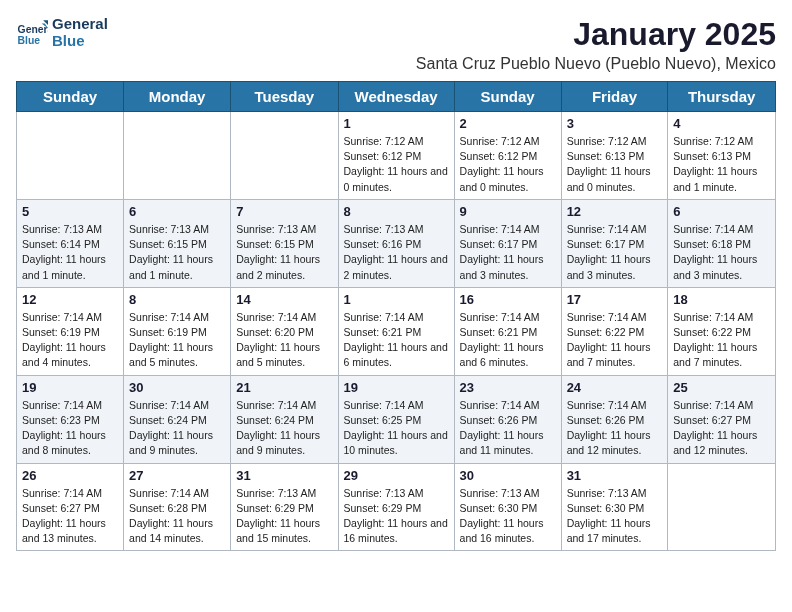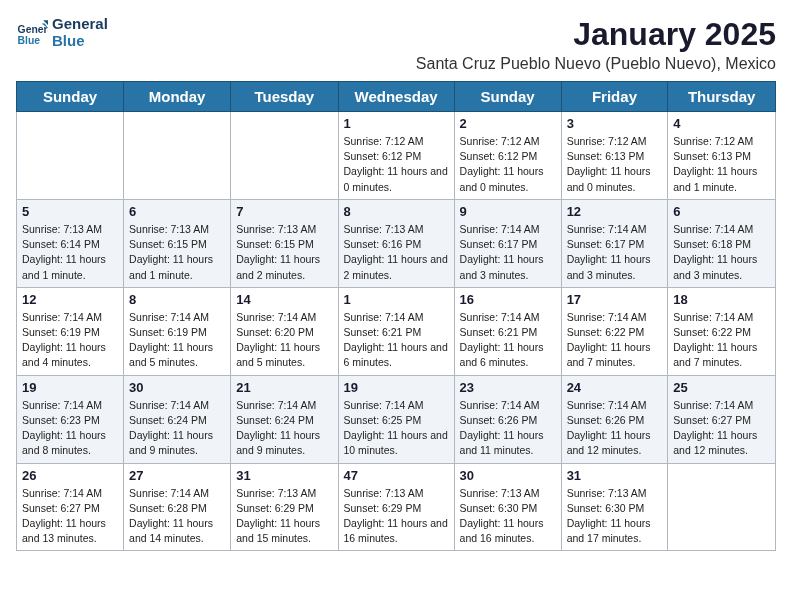--- a/index.html
+++ b/index.html
@@ -289,21 +289,21 @@
 Sunset: 6:28 PM
 Daylight: 11 hours and 14 minutes.</div>
         </td>
         <td>
           <div class="day-number">31</div>
           <div class="day-info" style="white-space: pre-line;">Sunrise: 7:13 AM
 Sunset: 6:29 PM
 Daylight: 11 hours and 15 minutes.</div>
         </td>
         <td>
-          <div class="day-number">47</div>
+          <div class="day-number">29</div>
           <div class="day-info" style="white-space: pre-line;">Sunrise: 7:13 AM
 Sunset: 6:29 PM
 Daylight: 11 hours and 16 minutes.</div>
         </td>
         <td>
           <div class="day-number">30</div>
           <div class="day-info" style="white-space: pre-line;">Sunrise: 7:13 AM
 Sunset: 6:30 PM
 Daylight: 11 hours and 16 minutes.</div>
         </td>

